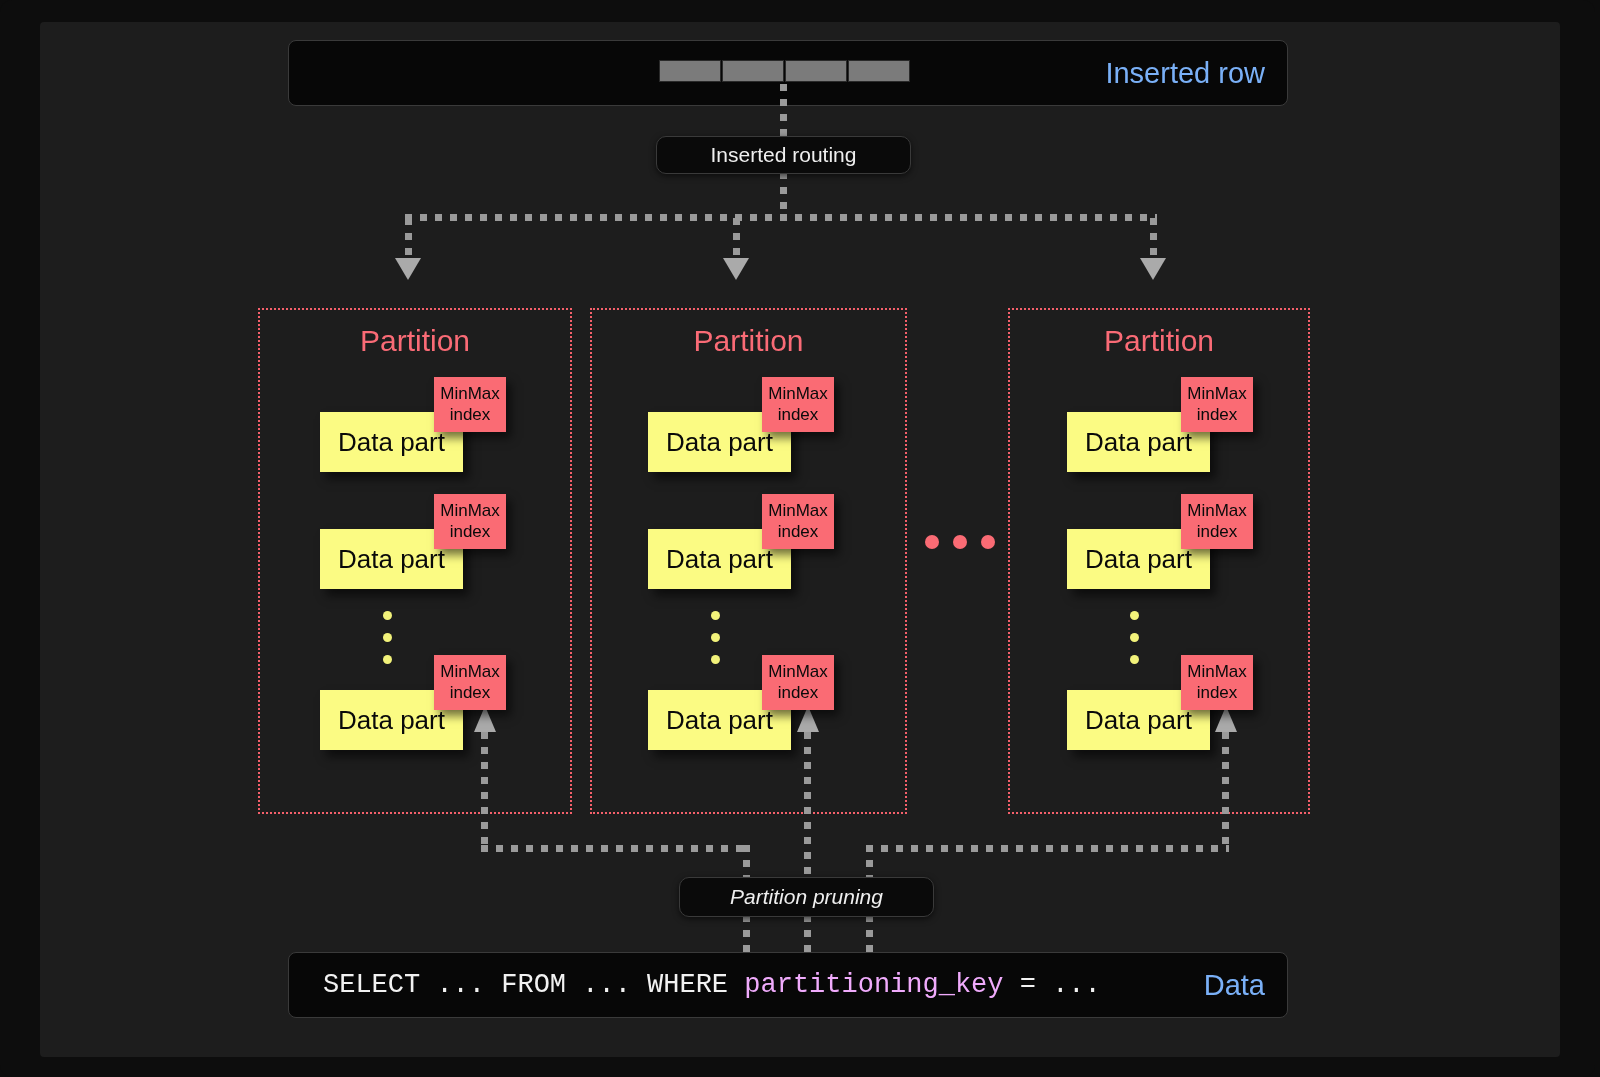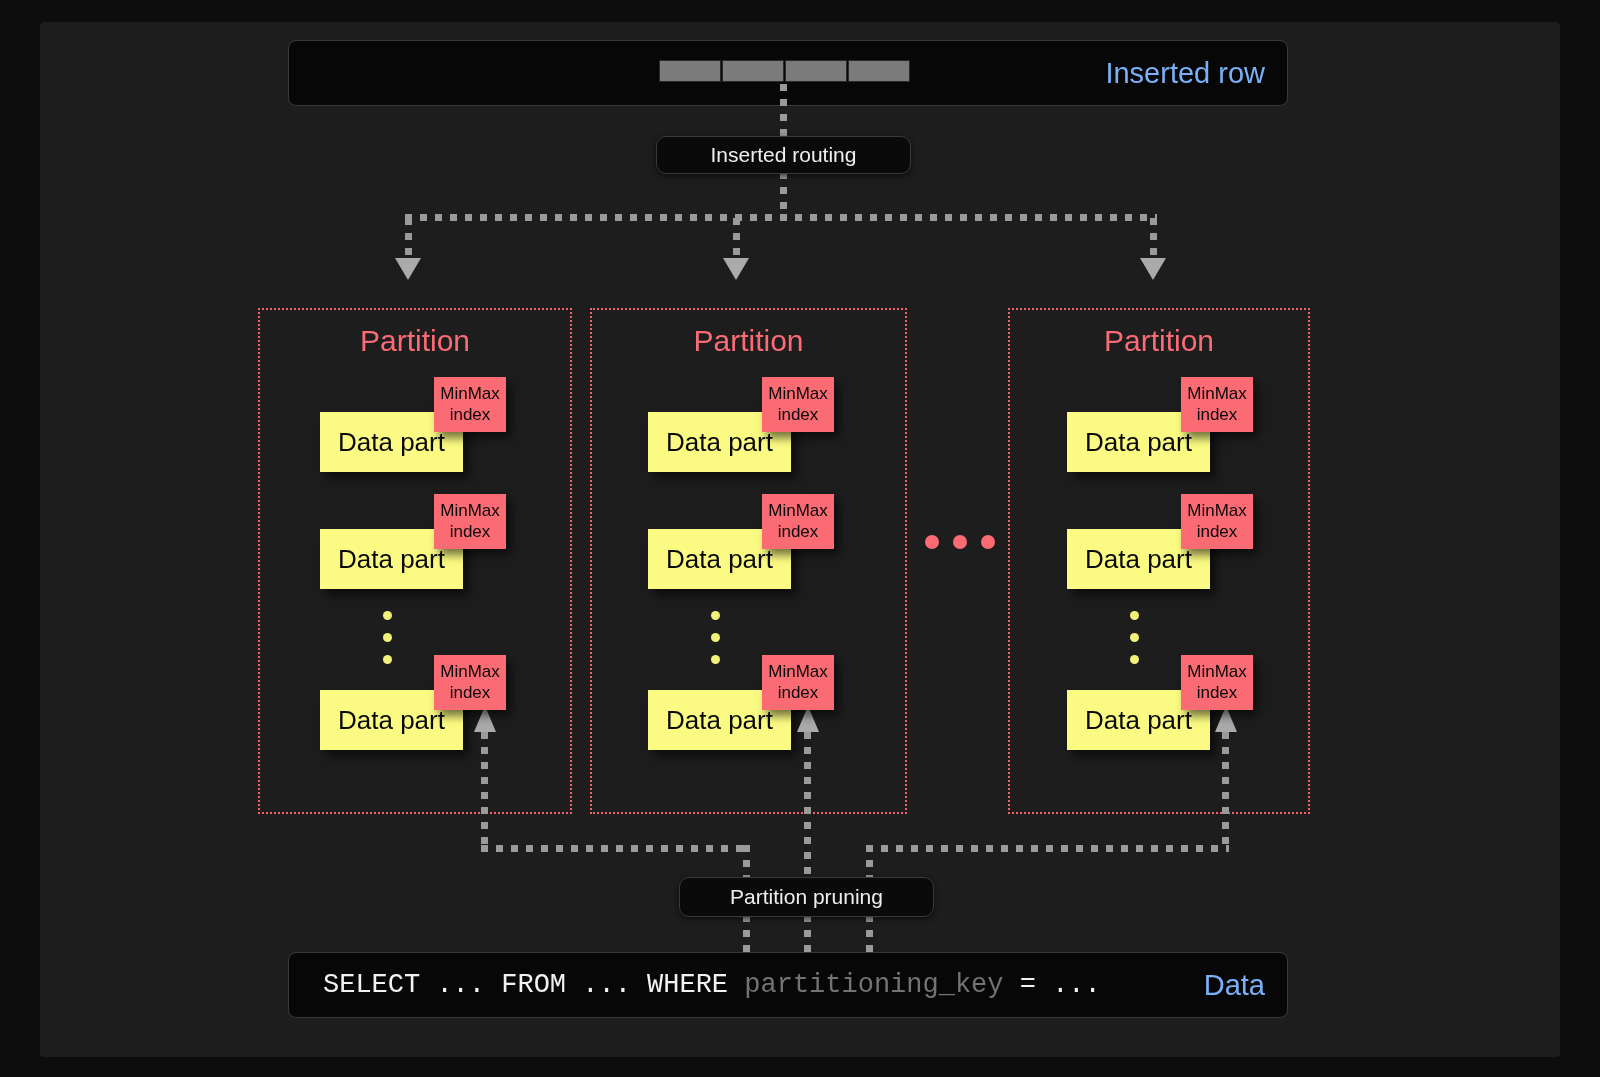--- a/index.html
+++ b/index.html
@@ -74,21 +74,21 @@
     box-sizing: border-box;
     color: #efefef;
     font-size: 21px;
     display: flex;
     align-items: center;
     justify-content: center;
     z-index: 6;
     box-shadow: 0 2px 6px rgba(0,0,0,.6);
   }
   #partition-routing-box { left: 656px; top: 136px; width: 255px; height: 38px; }
-  #partition-pruning-box { left: 679px; top: 877px; width: 255px; height: 40px; }
+  #partition-pruning-box { left: 679px; top: 877px; width: 255px; height: 40px; font-style: italic; }
 
   
   .vline {
     position: absolute;
     width: 7px;
     background-image: linear-gradient(#9a9a9a 50%, rgba(0,0,0,0) 0%);
     background-size: 7px 15px;
     background-repeat: repeat-y;
   }
   .hline {
@@ -187,21 +187,21 @@
   #query-text {
     position: absolute;
     left: 34px;
     top: 50%;
     transform: translateY(-50%);
     font-family: "Liberation Mono", "DejaVu Sans Mono", monospace;
     font-size: 27px;
     color: #f2f2f2;
     white-space: pre;
   }
-  #query-text .kw { color: #737373; }
+  #query-text .kw { color: #f0abfc; }
 </style>
 </head>
 <body>
 
 <div id="canvas">
   <div class="plate"></div>
 
   <div class="bar" id="inserted-row-bar">
     <div id="row-cells">
       <span class="row-cell"></span>

